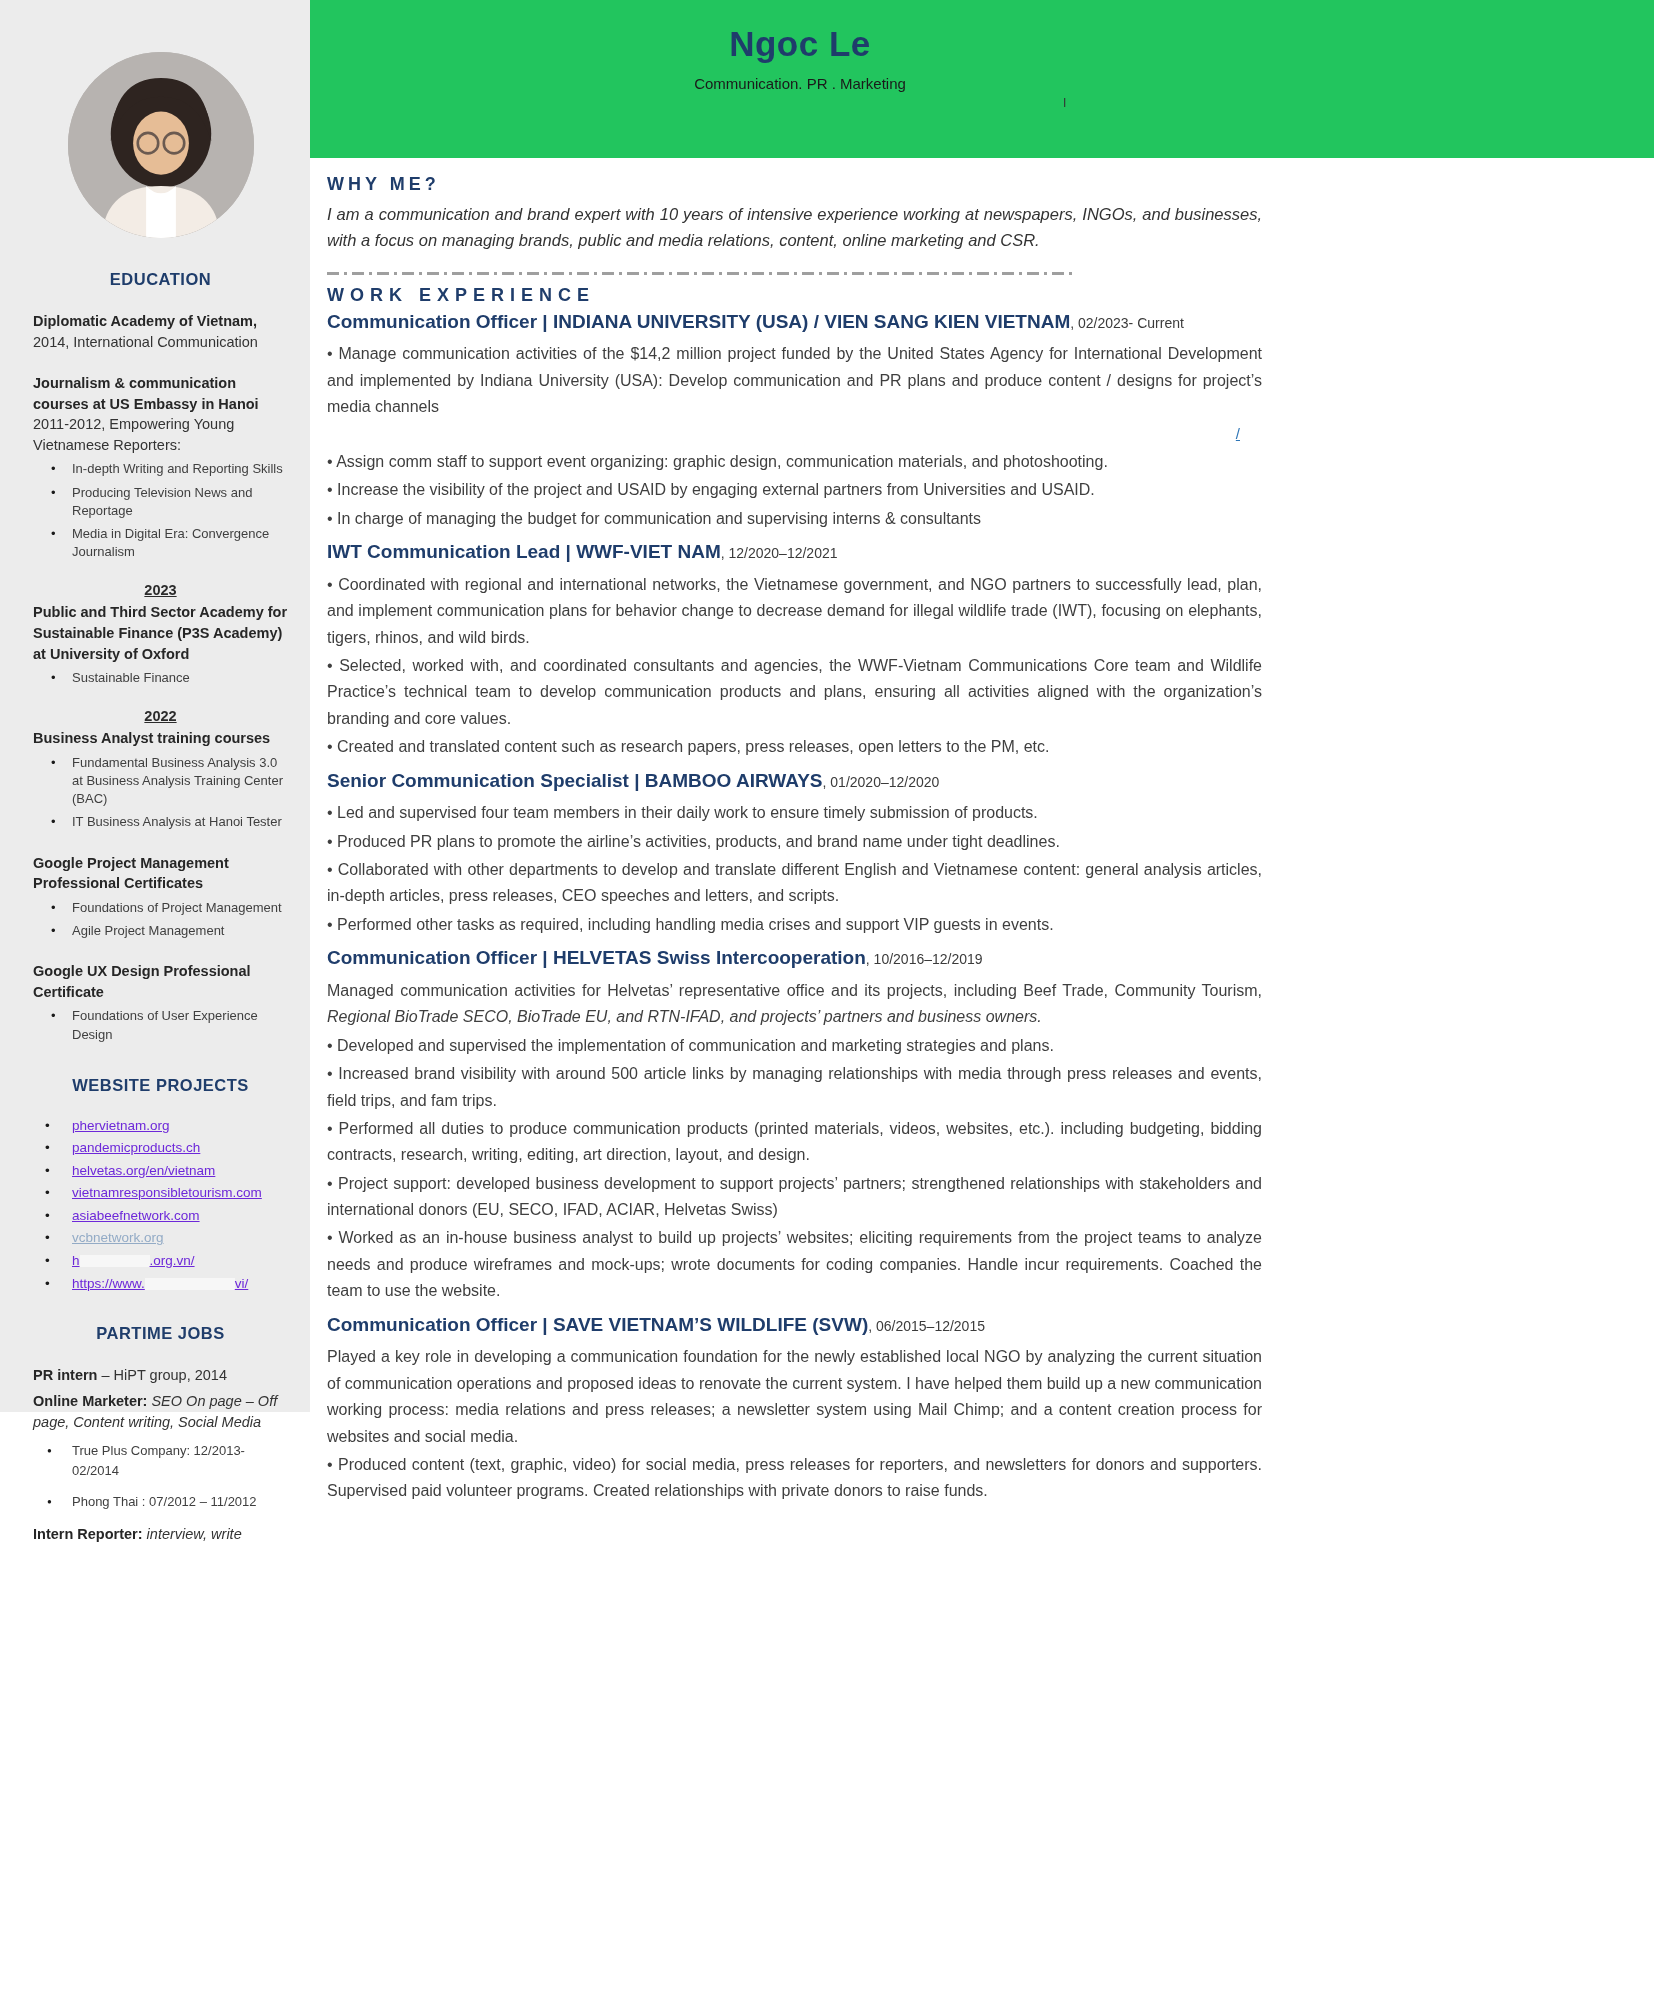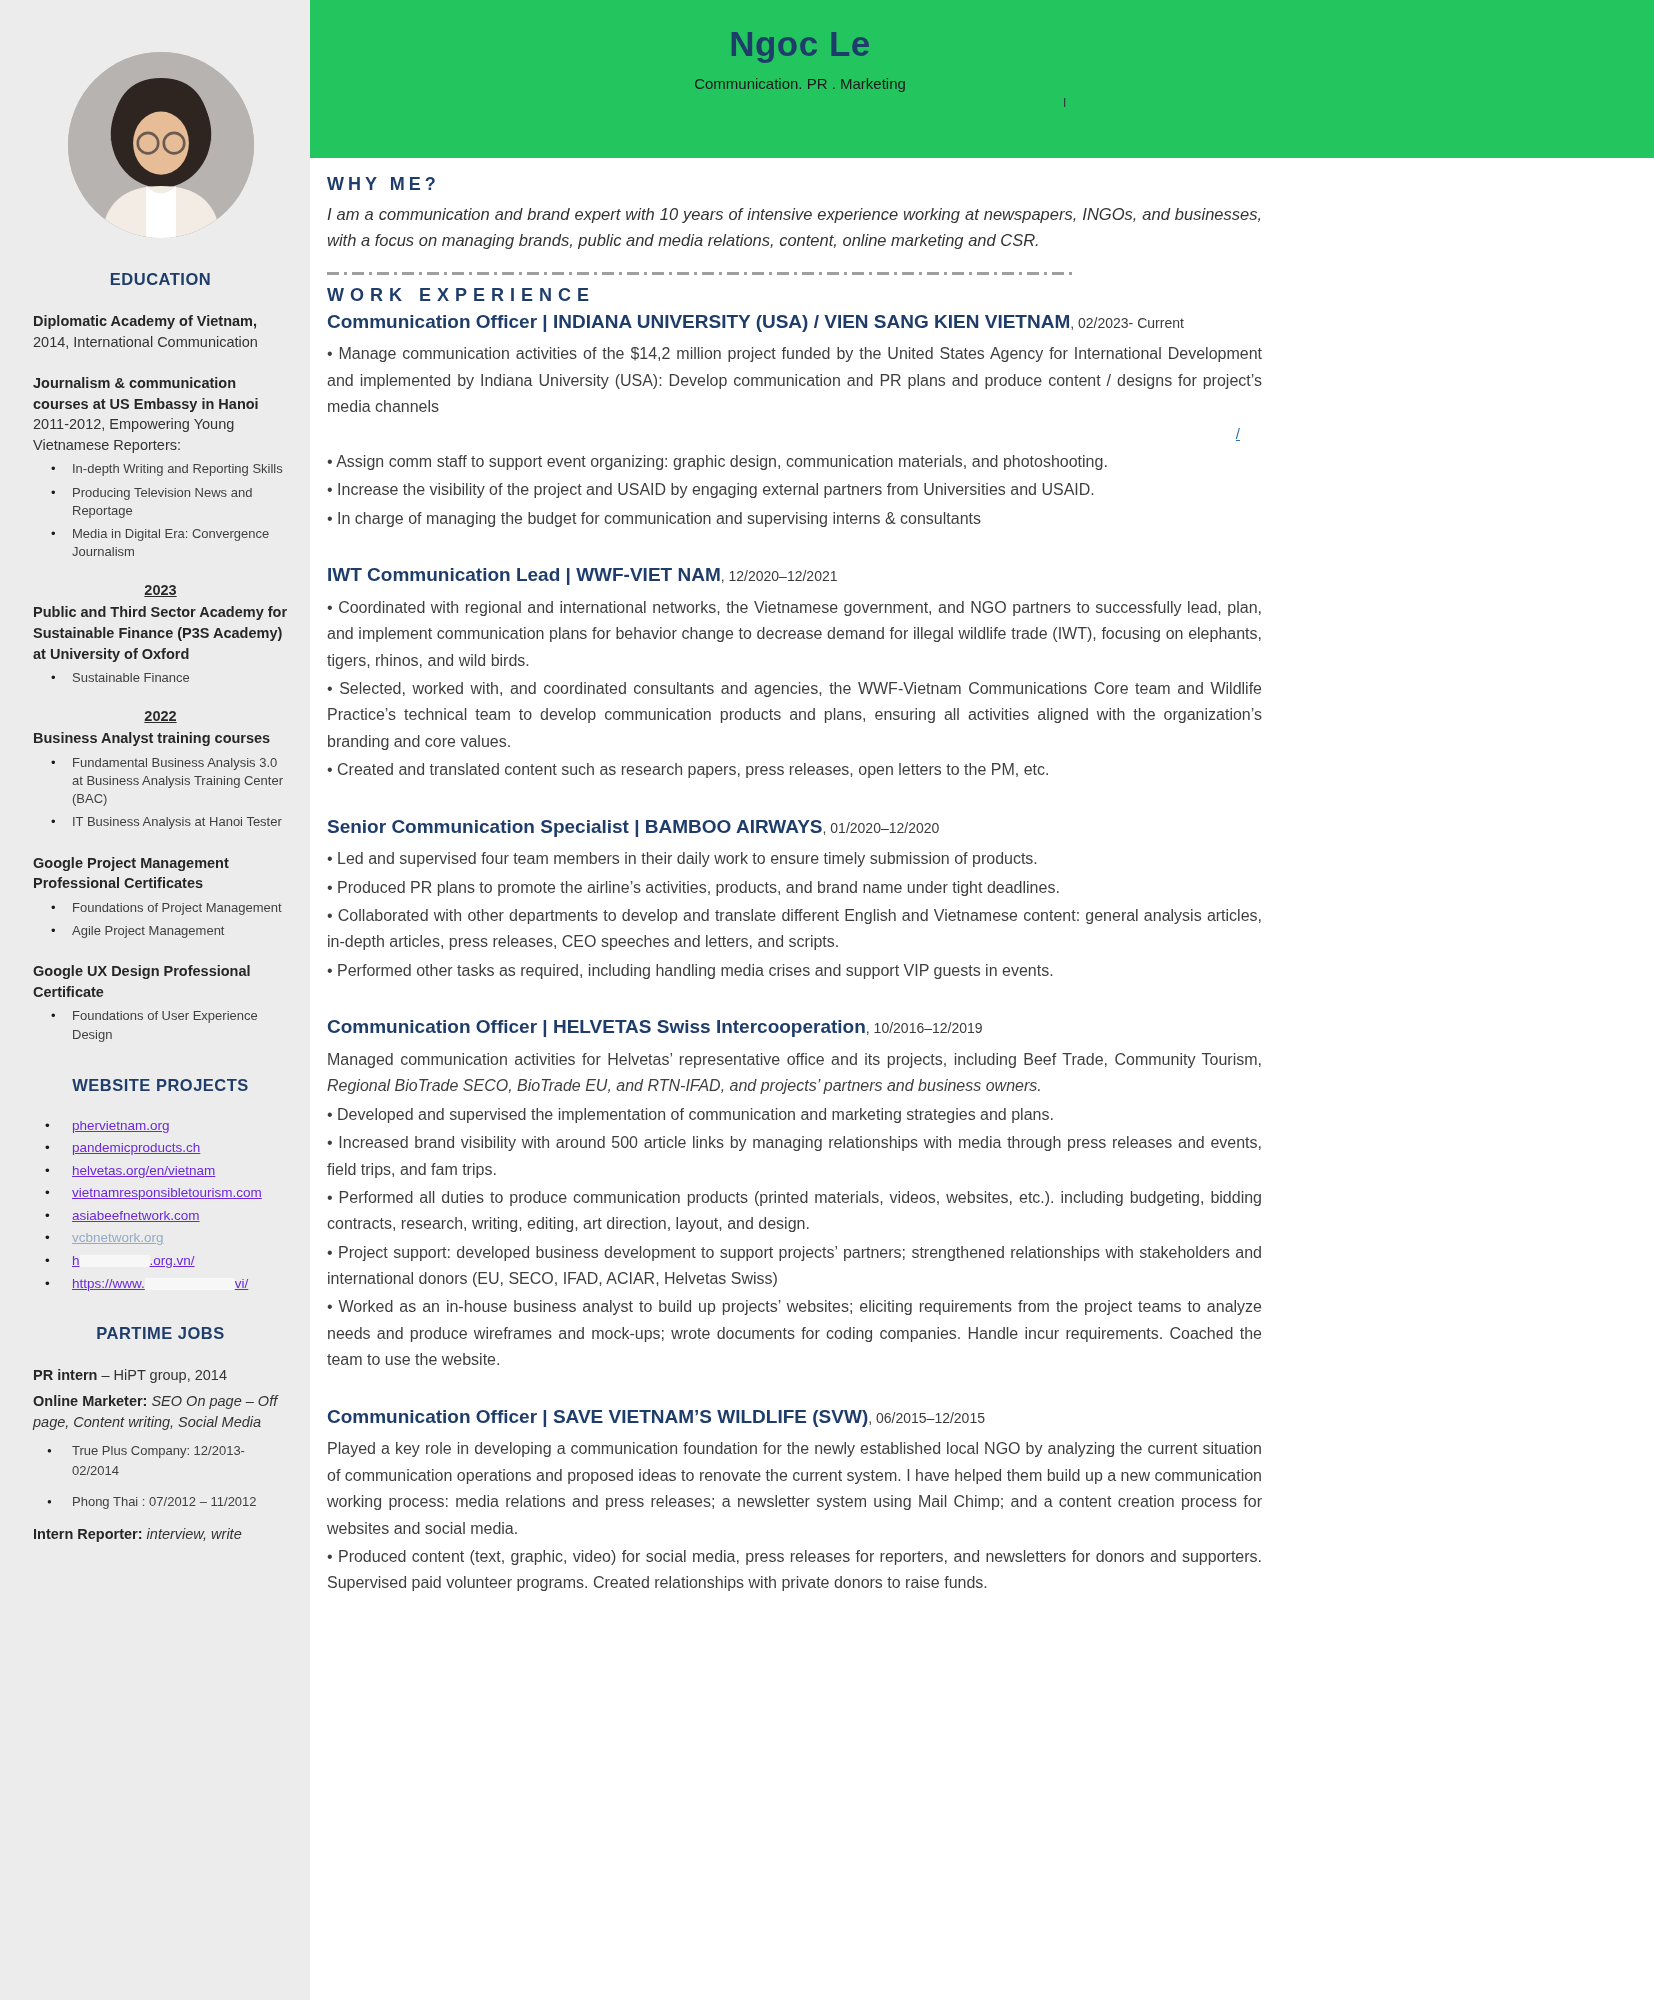--- a/index.html
+++ b/index.html
@@ -7,21 +7,21 @@
   body {
     width:1654px; height:2000px; overflow:hidden;
     background:#ffffff;
     font-family:"Liberation Sans", sans-serif;
     color:#3f3f3f;
     display:flex;
   }
 
   
   .sidebar {
-    width:310px; min-width:310px; height:2000px;
+    width:310px; min-width:310px; height:1412px;
     background:#ececec;
     padding:0 22px 0 33px;
   }
   .photo {
     width:186px; height:186px; border-radius:50%;
     margin:52px auto 0; overflow:hidden; background:#b7b3b0;
   }
   .photo svg { display:block; width:100%; height:100%; }
   .side-h2 {
     color:#1f3d6b; font-size:16.5px; font-weight:bold;
@@ -64,21 +64,21 @@
 
   .content { width:952px; padding-left:17px; }
   .why-title { color:#1f3d6b; font-weight:bold; font-size:18px; letter-spacing:4px; margin:16px 0 6px; }
   .why-text { font-style:italic; font-size:16.5px; line-height:1.6; color:#333; margin:0; text-align:justify; }
   .divider {
     margin:18px 0 10px; height:3px; width:748px;
     background:repeating-linear-gradient(90deg,#9f9f9f 0 12px, transparent 12px 17px, #9f9f9f 17px 20px, transparent 20px 25px);
   }
   .we-title { color:#1f3d6b; font-weight:bold; font-size:18px; letter-spacing:6px; margin:0 0 4px; }
 
-  .job { margin-top:31px; }
+  .job { margin-top:8px; }
   .job.first { margin-top:2px; }
   .job-title { color:#1f3d6b; font-size:19px; font-weight:bold; margin:0 0 7px; line-height:1.3; }
   .job-dates { font-size:14px; font-weight:normal; color:#3b3b3b; }
   .bullet, .intro { font-size:16px; line-height:1.65; color:#3f3f3f; text-align:justify; margin:0 0 2px; }
   .bullet::before { content:"• "; }
   .intro .i { font-style:italic; }
   .frag-line { text-align:right; padding-right:22px; margin:2px 0 4px; line-height:1.4; }
   .frag { color:#2e75b6; text-decoration:underline; font-size:15px; cursor:pointer; }
 </style>
 </head>

